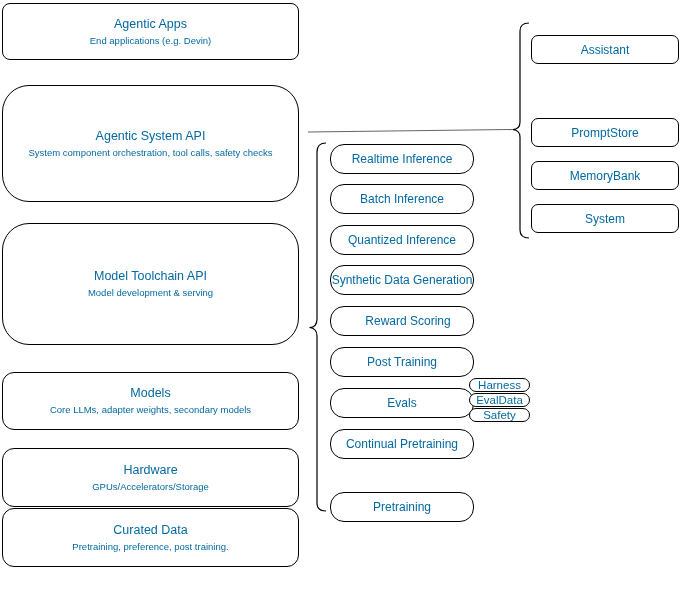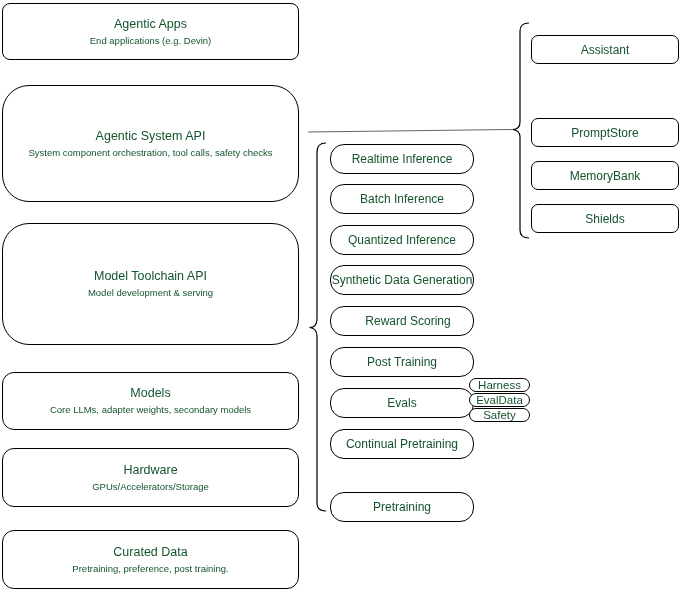--- a/index.html
+++ b/index.html
@@ -1,18 +1,18 @@
 <!DOCTYPE html>
 <html><head>
 <meta charset="utf-8">
 <style>
   html, body { margin:0; padding:0; background:#ffffff; }
   .canvas {
     position:relative; width:682px; height:591px; background:#ffffff;
-    font-family:"Liberation Sans", sans-serif; color:#14532d; overflow:hidden;
+    font-family:"Liberation Sans", sans-serif; color:#0369a1; overflow:hidden;
   }
   .wires { position:absolute; left:0; top:0; z-index:0; }
 
   
   .lbox {
     position:absolute; left:2px; width:297px; box-sizing:border-box;
     border:1.2px solid #000; background:#fff; z-index:1;
     display:flex; flex-direction:column; align-items:center; justify-content:center;
     gap:3px; text-align:center;
   }
@@ -74,21 +74,21 @@
   <div class="lbox" style="top:372px;height:58px;border-radius:12px;">
     <div class="ltitle">Models</div>
     <div class="lsub">Core LLMs, adapter weights, secondary models</div>
   </div>
 
   <div class="lbox" style="top:448px;height:59px;border-radius:12px;">
     <div class="ltitle">Hardware</div>
     <div class="lsub">GPUs/Accelerators/Storage</div>
   </div>
 
-  <div class="lbox" style="top:530px;height:59px;border-radius:12px;">
+  <div class="lbox" style="top:508px;height:59px;border-radius:12px;">
     <div class="ltitle">Curated Data</div>
     <div class="lsub">Pretraining, preference, post training.</div>
   </div>
 
   <div class="mbox" style="top:144px;">Realtime Inference</div>
   <div class="mbox" style="top:184px;">Batch Inference</div>
   <div class="mbox" style="top:225px;">Quantized Inference</div>
   <div class="mbox" style="top:265px;">Synthetic Data Generation</div>
   <div class="mbox" style="top:306px;padding-left:12px;">Reward Scoring</div>
   <div class="mbox" style="top:347px;">Post Training</div>
@@ -96,15 +96,15 @@
   <div class="mbox" style="top:429px;">Continual Pretraining</div>
   <div class="mbox" style="top:492px;">Pretraining</div>
 
   <div class="tag" style="top:378px;">Harness</div>
   <div class="tag" style="top:393px;">EvalData</div>
   <div class="tag" style="top:408px;">Safety</div>
 
   <div class="rbox" style="top:35px;">Assistant</div>
   <div class="rbox" style="top:118px;">PromptStore</div>
   <div class="rbox" style="top:161px;">MemoryBank</div>
-  <div class="rbox" style="top:204px;">Shields</div>
+  <div class="rbox" style="top:204px;">System</div>
 
 </div>
 
 </body></html>

